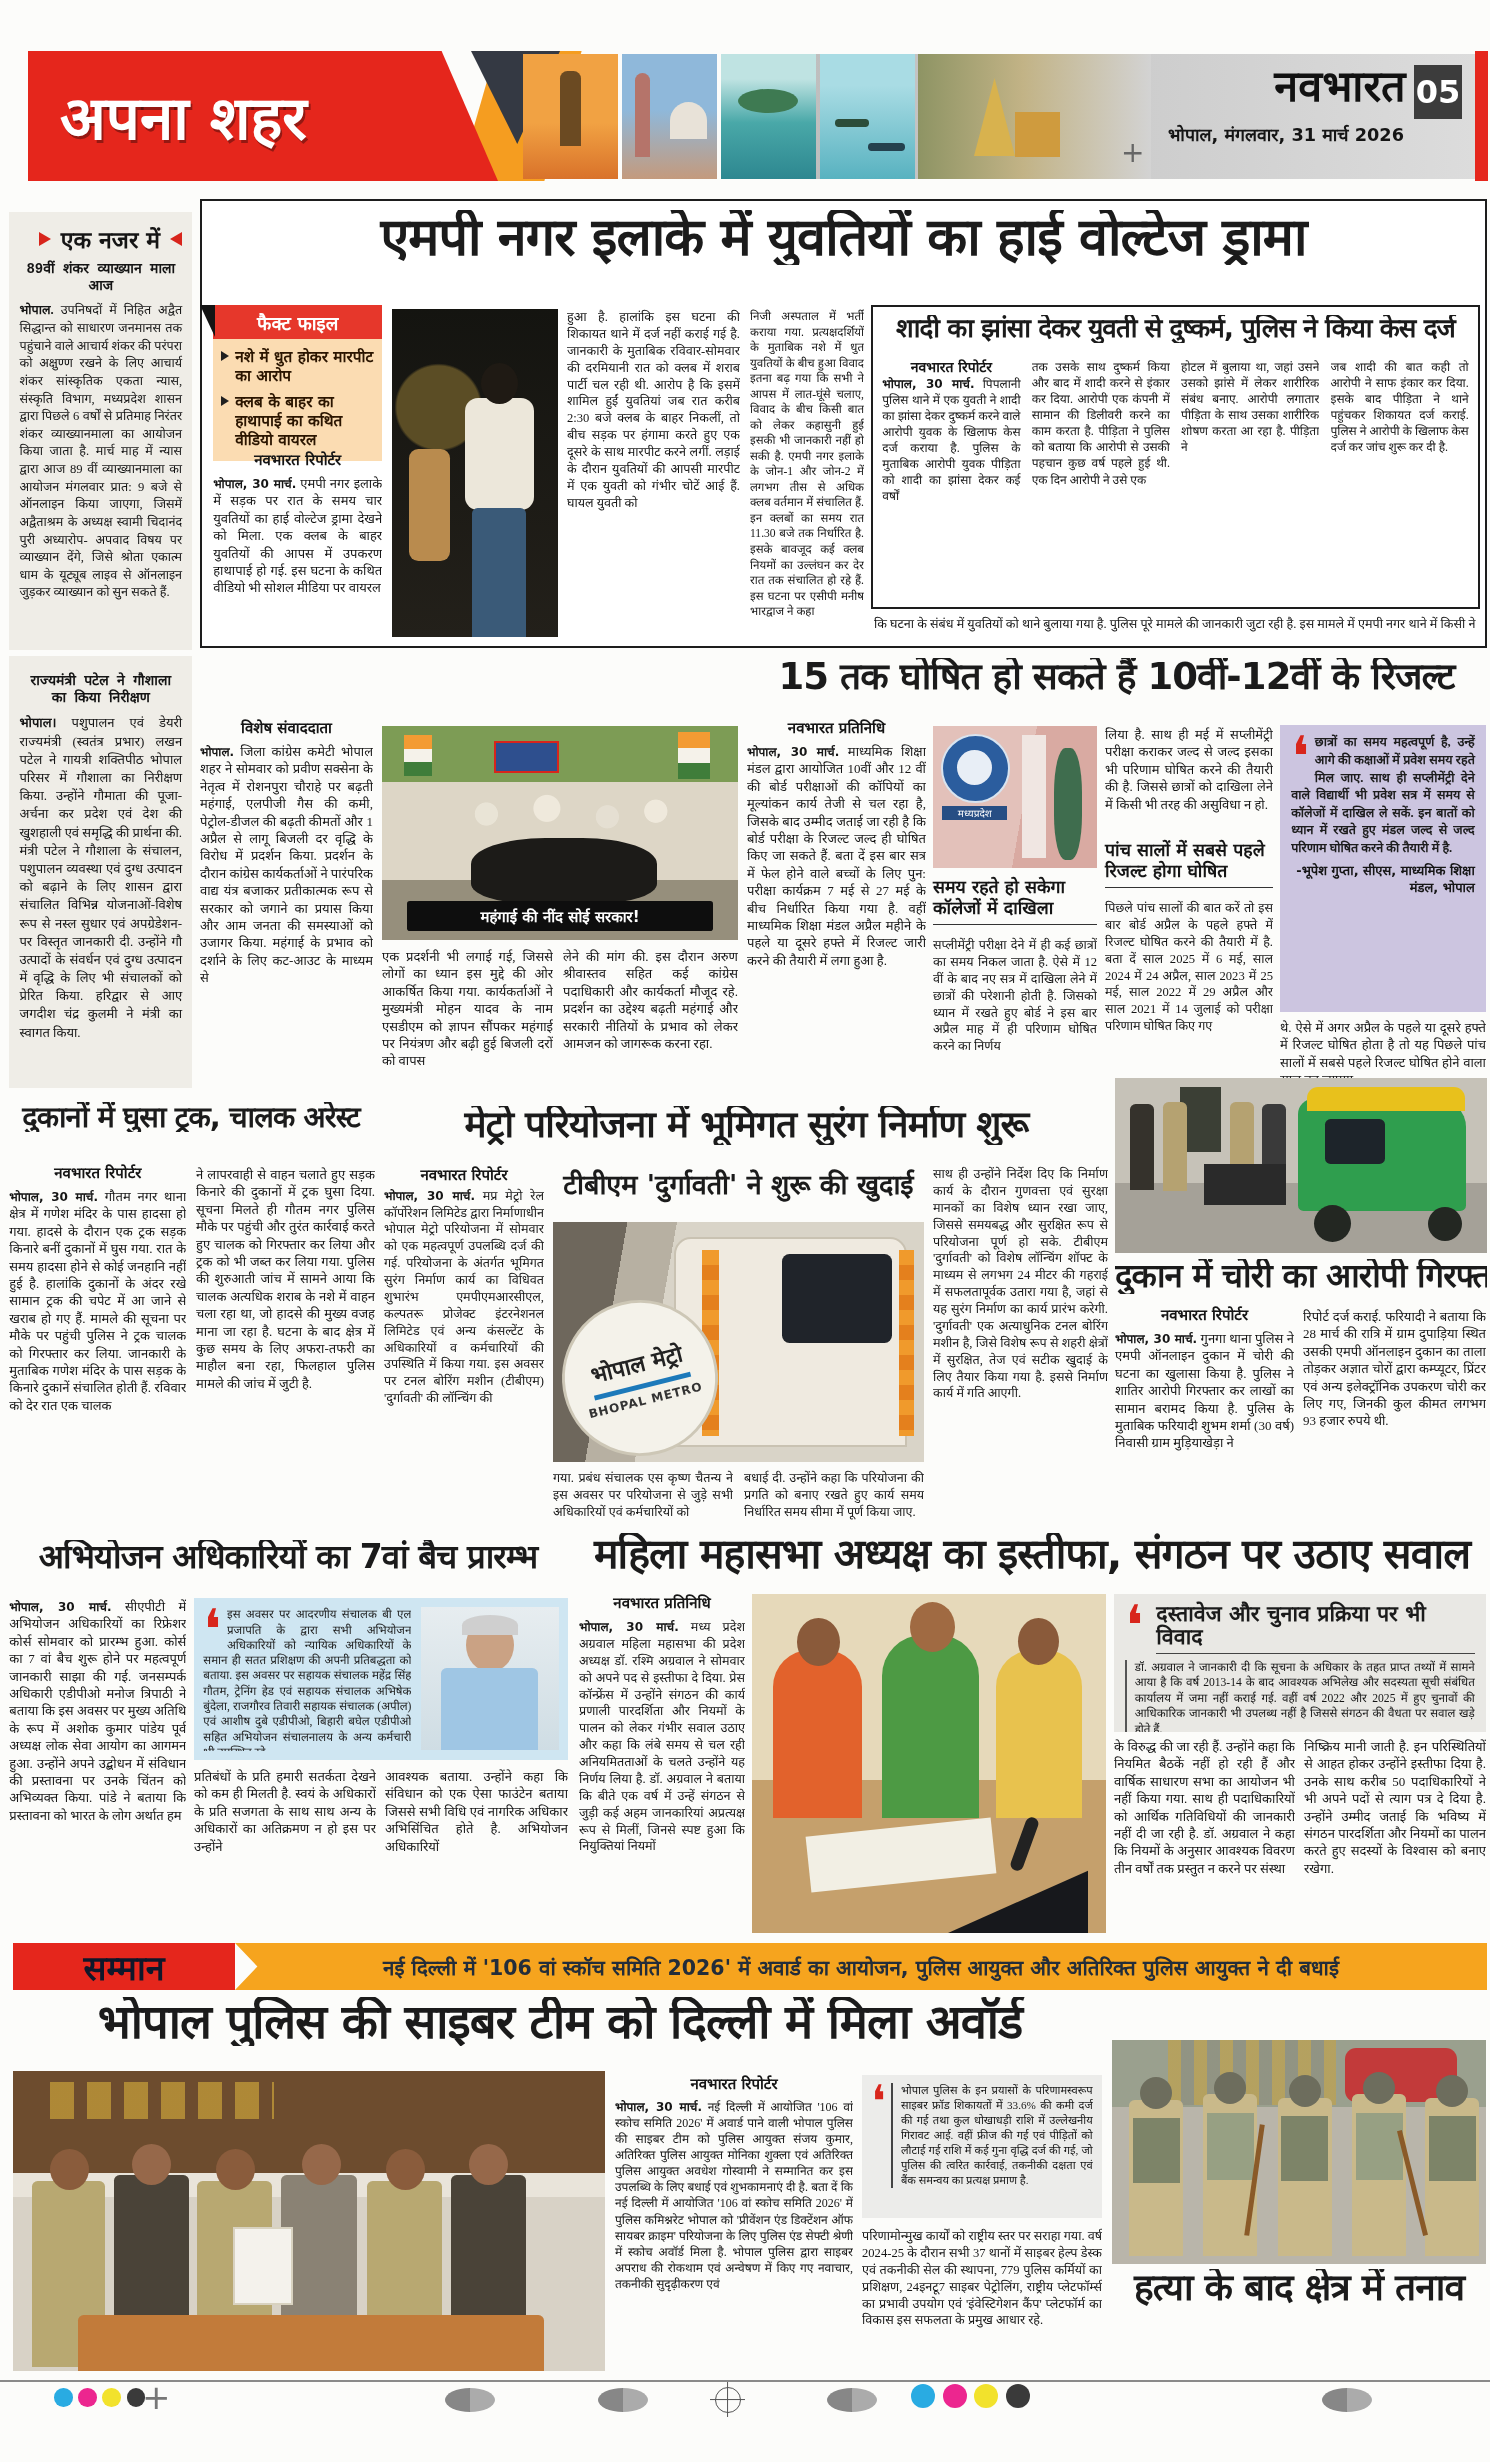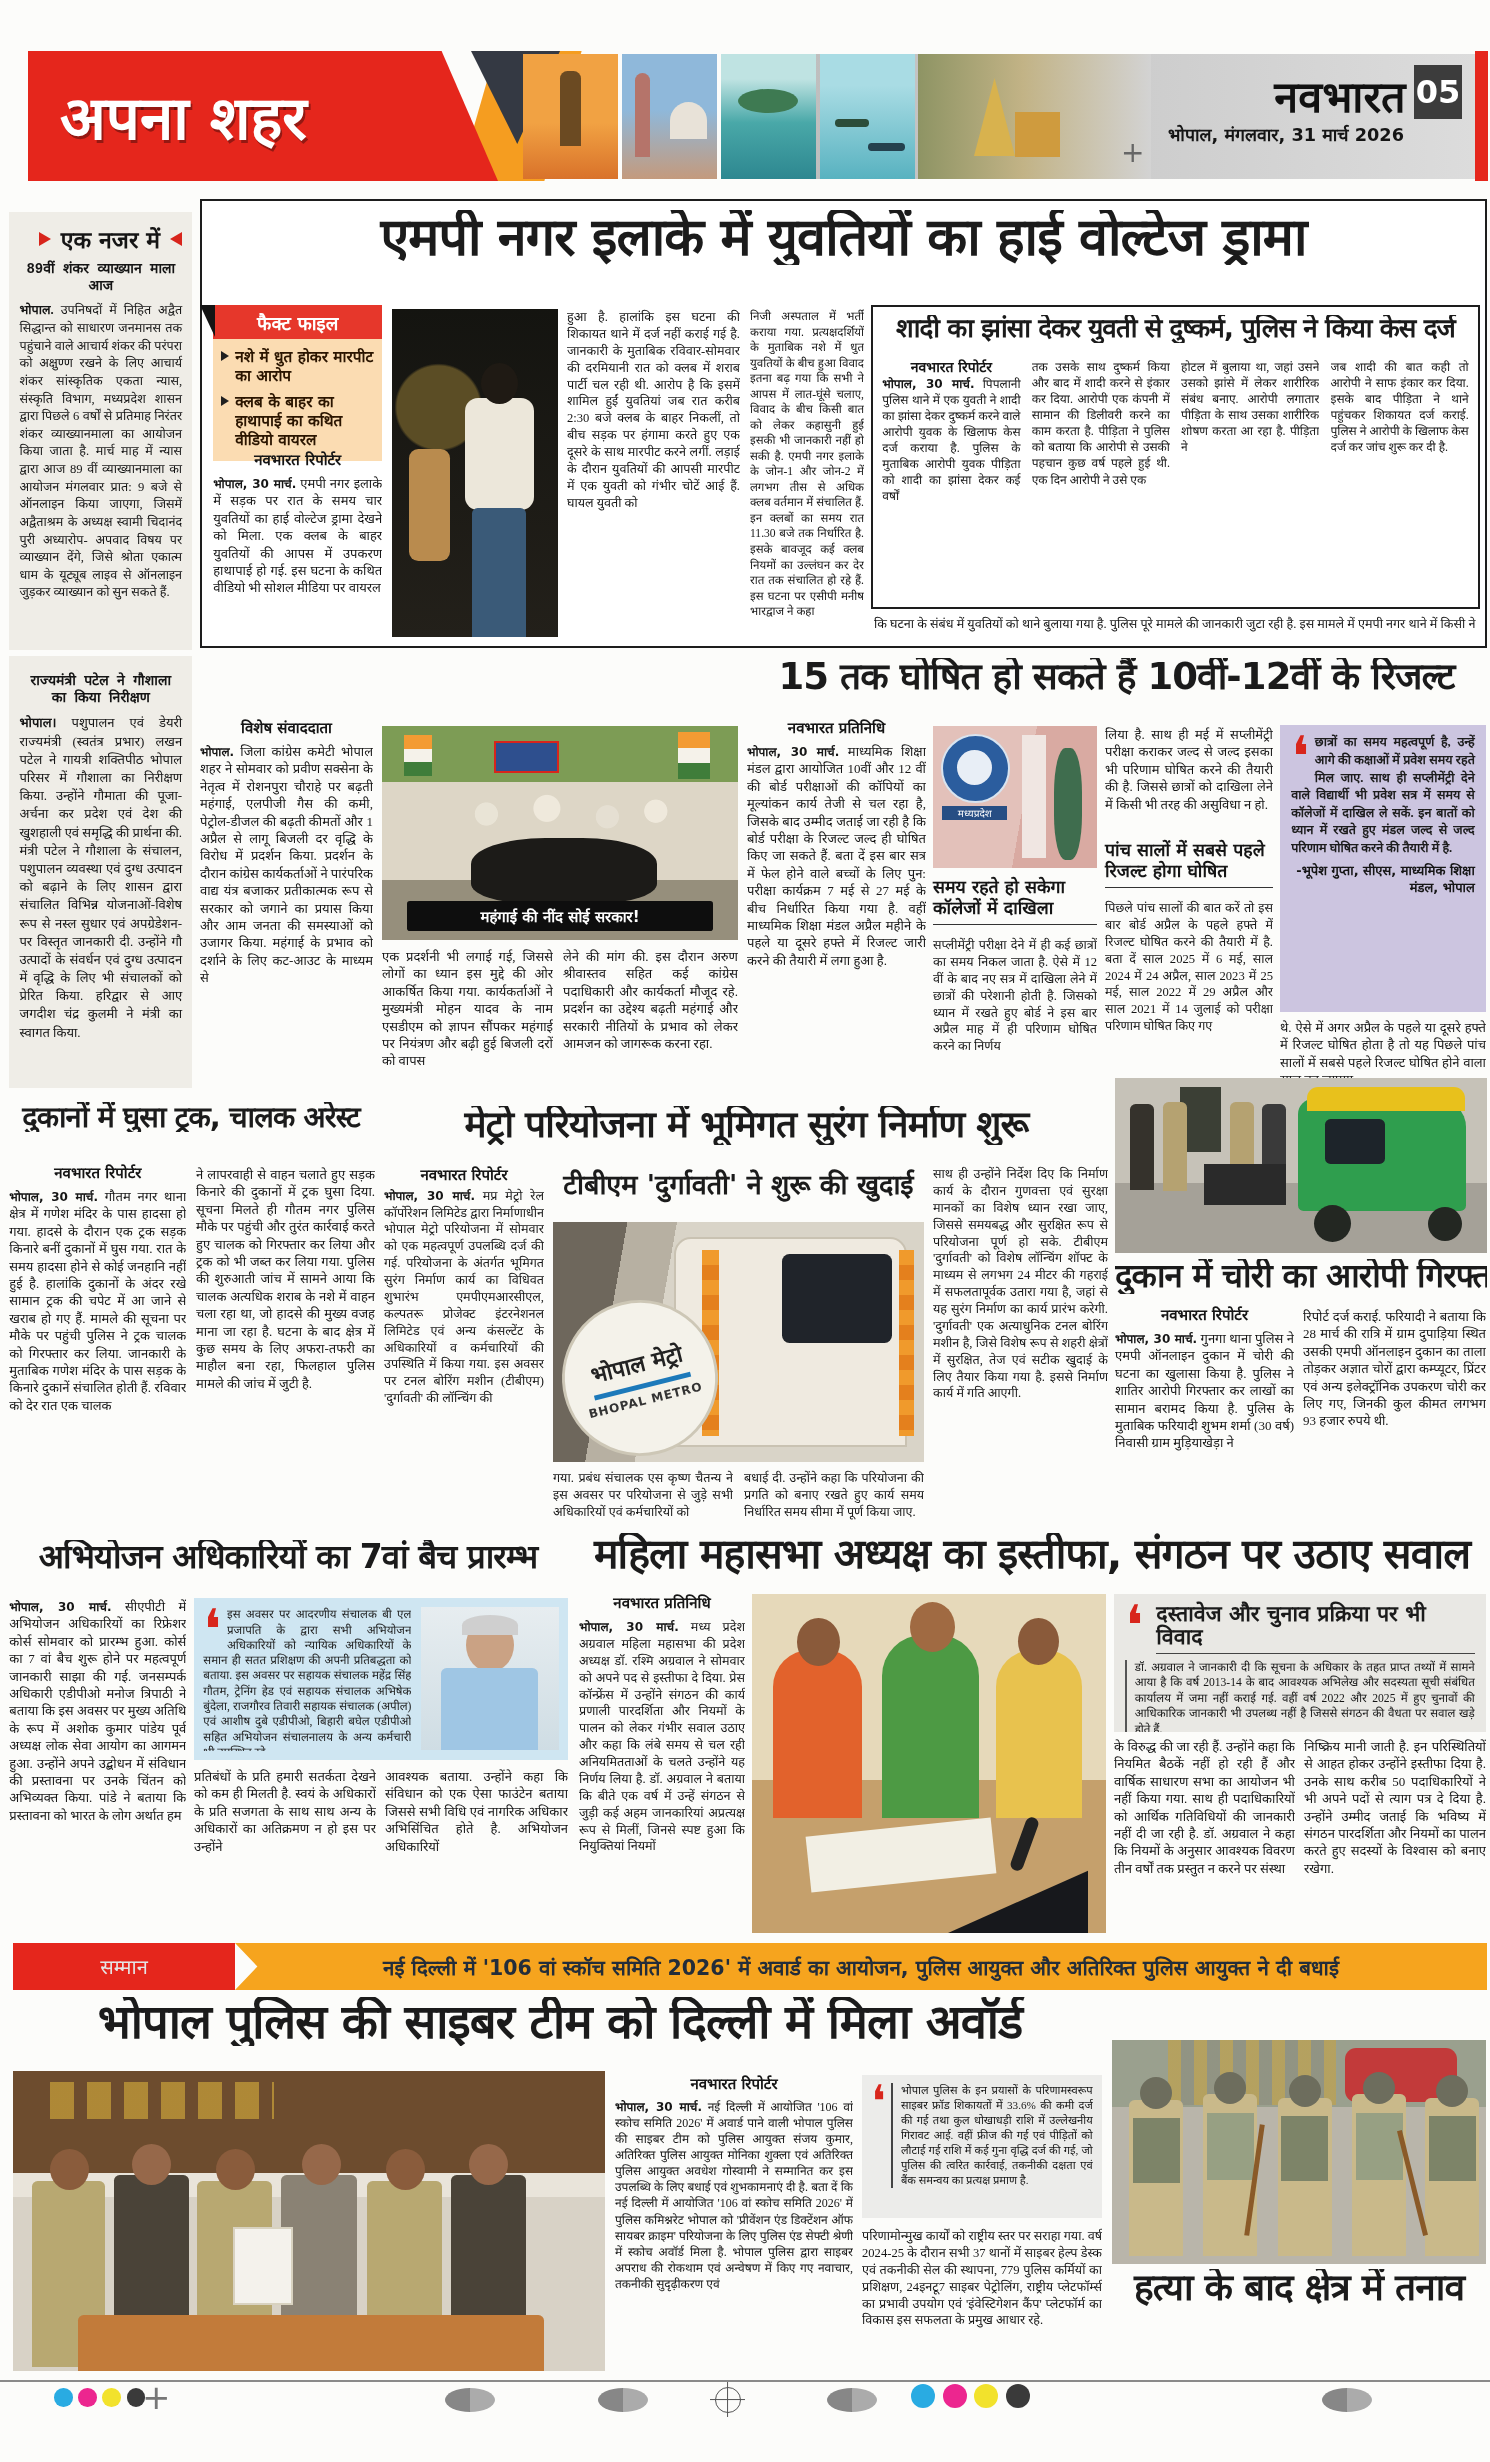--- a/index.html
+++ b/index.html
@@ -25,21 +25,21 @@
   .ffcorner{position:absolute;left:-13px;top:0;width:0;height:0;border-top:32px solid #141414;border-left:15px solid transparent}
   .ffbody{background:#fbdcb2;padding:8.4px 7.5px 10.2px}
   .ffbullet{display:flex;gap:6.5px;font-family:"DejaVu Sans",sans-serif;font-weight:bold;font-size:15.4px;line-height:1.25;color:#2b1500;margin-bottom:6.5px}
   .ffbullet .tr{margin-top:3.7px;flex:none;width:0;height:0;border-top:5.6px solid transparent;border-bottom:5.6px solid transparent;border-left:8.4px solid #202020}
   .quote-box{position:absolute;padding:9.3px 11.2px;overflow:hidden}
   .qmark{float:left;font-family:"DejaVu Serif",serif;font-size:56px;line-height:.55;color:#d8261c;margin:7.5px 5.6px 0 0}
   .qtext{font-size:13px;line-height:1.4;text-align:justify;font-weight:bold;color:#1d1d1d}
   .qattr{font-family:"DejaVu Sans",sans-serif;font-weight:bold;font-size:13px;text-align:right;margin-top:5.6px;line-height:1.3}
   .pbanner{position:absolute;left:7%;bottom:9.3px;width:86%;background:#0e0e0e;color:#fff;font-family:"DejaVu Sans",sans-serif;font-weight:bold;font-size:15px;text-align:center;padding:4.7px 1.9px;border-radius:2.8px}
   .ribbon{position:absolute;background:#f6a41e;clip-path:polygon(0 0,100% 0,100% 100%,0 100%,22.4px 50%);display:flex;align-items:center;justify-content:center;font-family:"DejaVu Sans",sans-serif;font-weight:bold;font-size:20.5px;color:#232d3a;white-space:nowrap;overflow:hidden}
-  .redbox-kicker{position:absolute;background:#e5261c;color:#e5e5e5;font-family:"DejaVu Sans",sans-serif;font-weight:normal;font-size:20px;display:flex;align-items:center;justify-content:center}
+  .redbox-kicker{position:absolute;background:#e5261c;color:#0f172a;font-family:"DejaVu Sans",sans-serif;font-weight:bold;font-size:34px;display:flex;align-items:center;justify-content:center}
   .oval{position:absolute;width:50px;height:24px;border-radius:50%;background:linear-gradient(90deg,#878787 50%,#ababab 50%)}
   .dot{width:18.6px;height:18.6px;border-radius:50%}
   .crosshair{position:absolute;width:35px;height:35px}
   .crosshair::before{content:"";position:absolute;left:50%;top:0;width:1.9px;height:100%;background:#555;transform:translateX(-50%)}
   .crosshair::after{content:"";position:absolute;top:50%;left:0;height:1.9px;width:100%;background:#555;transform:translateY(-50%)}
   .crosshair .ring{position:absolute;left:4.7px;top:4.7px;width:26px;height:26px;border:1.9px solid #555;border-radius:50%;background:transparent}
   .figure{position:absolute;border-radius:5.6px 5.6px 0 0}
   .head{position:absolute;border-radius:50%}
 </style>
 </head>
@@ -66,21 +66,21 @@
   <div class="photo" style="left:820px;top:54px;width:95px;height:125px;background:linear-gradient(#a9dce4 25%,#58b2c0)">
       <div class="abs" style="left:15px;top:65px;width:34px;height:8.4px;background:#2c4d3a;border-radius:3.7px"></div>
       <div class="abs" style="left:48px;top:89px;width:37px;height:8.4px;background:#24414e;border-radius:3.7px"></div>
     </div>
   <div class="photo" style="left:918px;top:54px;width:233px;height:125px;background:linear-gradient(90deg,#8e9464 0%,#c2b386 45%,#d3d3d3 100%)">
       <div class="abs" style="left:56px;top:24px;width:41px;height:78px;background:#d8b24e;clip-path:polygon(50% 0,100% 100%,0 100%)"></div>
       <div class="abs" style="left:97px;top:58px;width:45px;height:45px;background:#cf9b3e"></div>
     </div>
   <div class="abs" style="left:1121px;top:136px;font-size:28px;color:#666;font-family:'DejaVu Sans',sans-serif">+</div>
   <div class="abs" style="left:1155px;top:65px;width:307px">
-    <div style="display:flex;align-items:flex-end;justify-content:flex-end;gap:8.4px">
+    <div style="display:flex;align-items:flex-start;justify-content:flex-end;gap:8.4px">
       <div style="font-family:'DejaVu Sans','Liberation Sans',sans-serif;font-weight:bold;font-size:43px;color:#111;line-height:1">नवभारत</div>
       <div style="width:48px;height:54px;background:#3c3c3c;color:#fff;font-family:'DejaVu Sans',sans-serif;font-weight:bold;font-size:32px;display:flex;align-items:center;justify-content:center">05</div>
     </div>
     <div style="text-align:right;font-family:'DejaVu Sans',sans-serif;font-weight:bold;font-size:17.7px;margin-top:2.8px;padding-right:58px">भोपाल, मंगलवार, 31 मार्च 2026</div>
   </div>
   <div class="abs" style="left:1475px;top:51px;width:13px;height:130px;background:#e5261c"></div>
 
   <div class="railbox" style="left:9.3px;top:212px;width:183px;height:438px">
     <div class="kicker-row">
       <span class="tri-r"></span>

